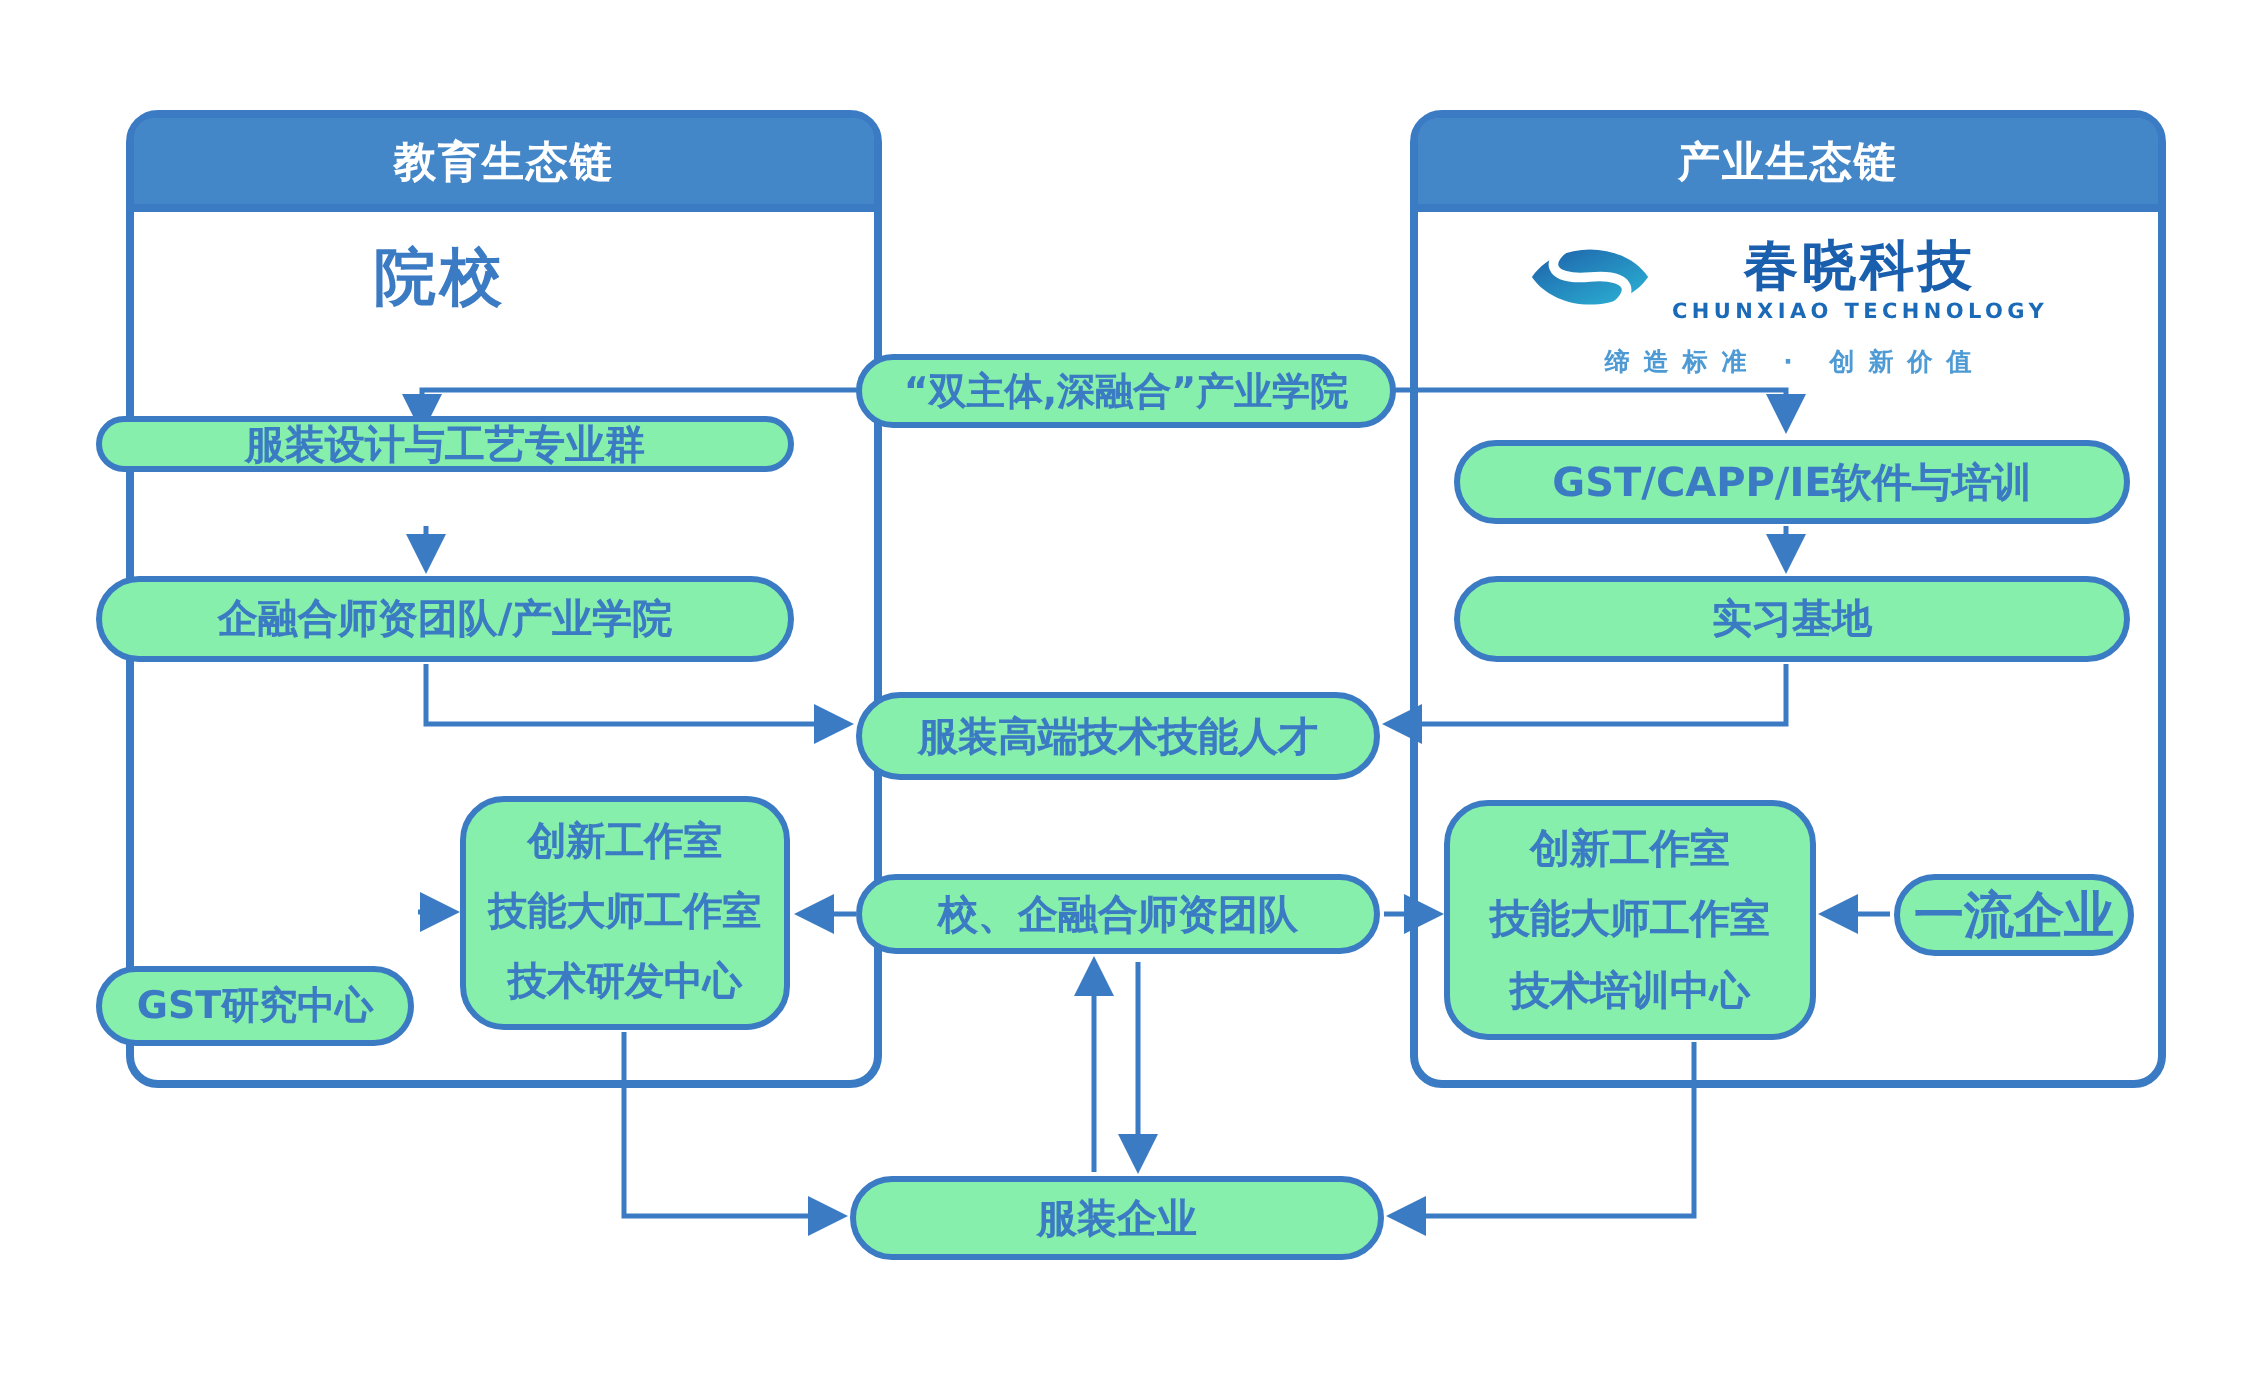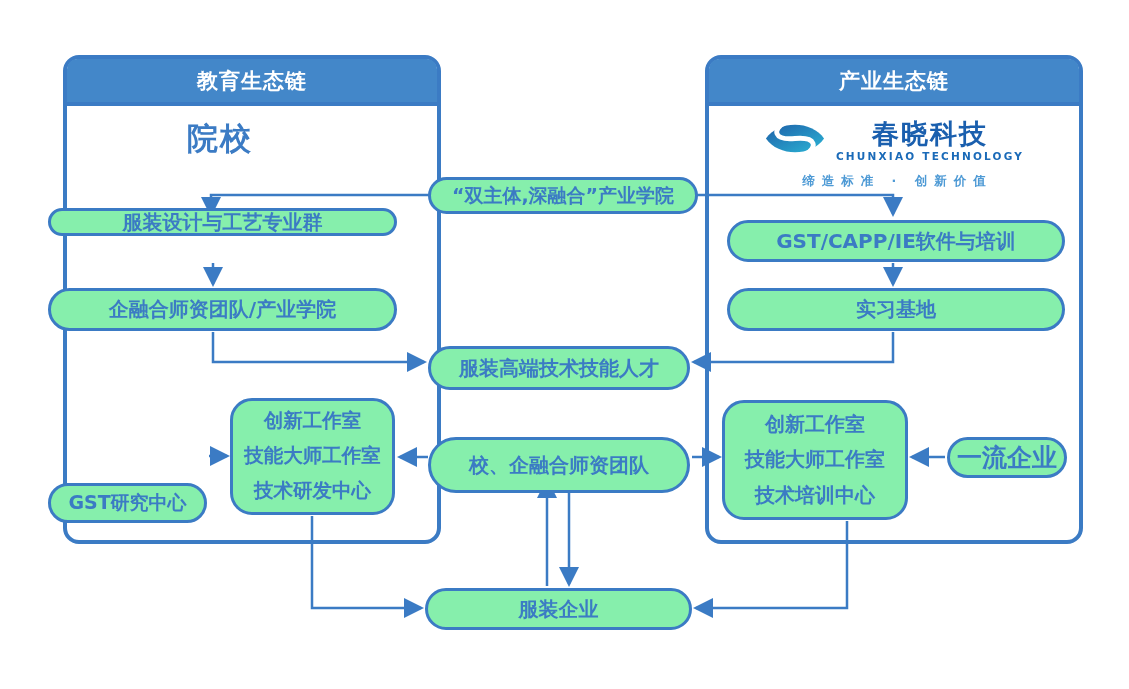--- a/index.html
+++ b/index.html
@@ -127,15 +127,15 @@
   <span>技能大师工作室</span>
   <span>技术培训中心</span>
 </div>
 
 <div class="node pill-sm node" style="left:947px;top:437px;width:120px;height:41px;font-size:25px;">一流企业</div>
 
 <div class="node pill" style="left:428px;top:177px;width:270px;height:37px;font-size:19px;">“双主体,深融合”产业学院</div>
 
 <div class="node pill" style="left:428px;top:346px;width:262px;height:44px;">服装高端技术技能人才</div>
 
-<div class="node pill" style="left:428px;top:437px;width:262px;height:56px;">校、企融合师资团队</div>
+<div class="node pill" style="left:428px;top:437px;width:262px;height:40px;">校、企融合师资团队</div>
 
 <div class="node pill" style="left:425px;top:588px;width:267px;height:42px;">服装企业</div>
 
 </body></html>

